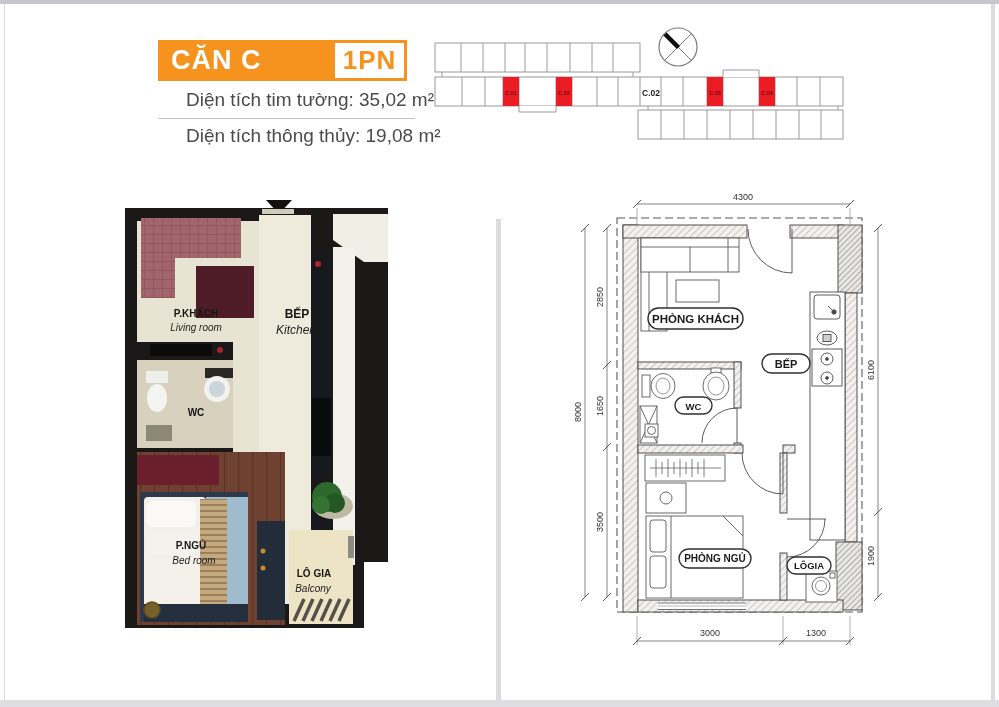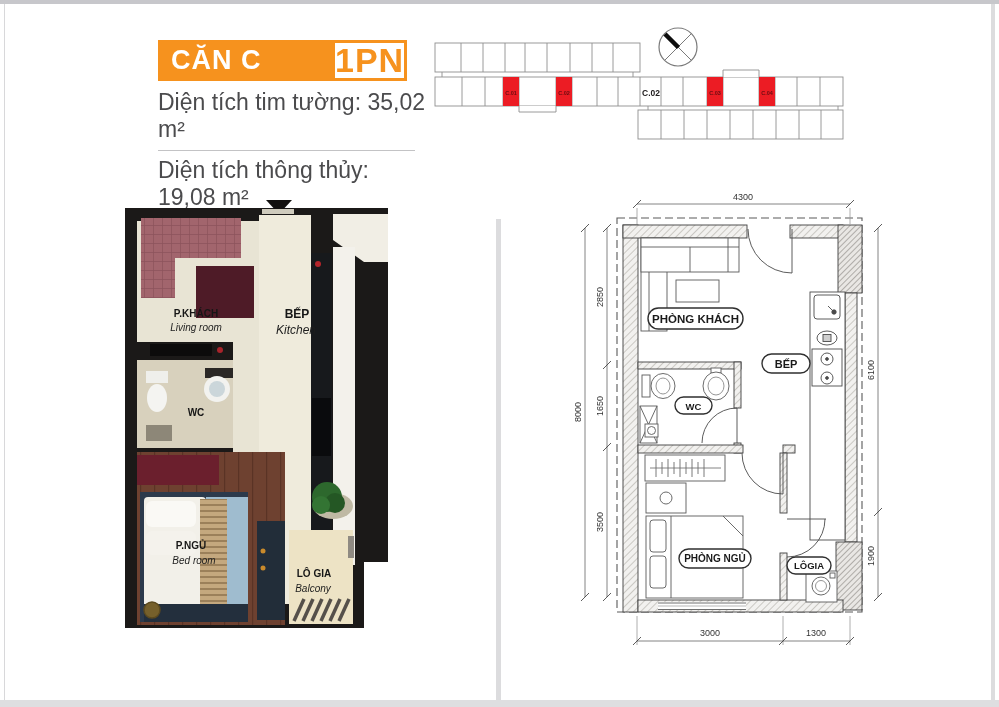--- a/index.html
+++ b/index.html
@@ -9,22 +9,22 @@
   .border-bottom{position:absolute;left:0;top:700px;width:999px;height:7px;background:#dedee0;}
   .border-left{position:absolute;left:4px;top:4px;width:1px;height:696px;background:#d8d8da;}
   .border-right{position:absolute;left:991px;top:4px;width:4px;height:696px;background:#dcdcde;}
   .vdivider{position:absolute;left:496px;top:219px;width:5px;height:481px;background:#dcdcde;}
 
   .hdr{position:absolute;left:158px;top:40px;width:300px;}
   .hdr-box{width:249px;height:41px;display:flex;background:#F6921E;}
   .hdr-name{flex:1;color:#ffffff;font-weight:bold;font-size:27px;line-height:41px;
             padding-left:13px;letter-spacing:1px;}
   .hdr-badge{width:69px;margin:3px;background:#ffffff;color:#F6921E;font-weight:bold;
-             font-size:34px;text-align:center;line-height:35px;letter-spacing:1px;}
-  .area-line{font-size:23px;color:#4b4b4d;margin-top:8px;width:270px;}
+             font-size:26px;text-align:center;line-height:35px;letter-spacing:1px;}
+  .area-line{font-size:19px;color:#4b4b4d;margin-top:8px;width:270px;margin-left:28px;}
   .area-divider{width:257px;height:1px;background:#c3c3c5;margin-top:7px;}
   .area-line.second{margin-top:6px;}
 
   svg text{font-family:"Liberation Sans",sans-serif;}
   .abs{position:absolute;}
 </style>
 </head>
 <body>
 
 <div class="page">

